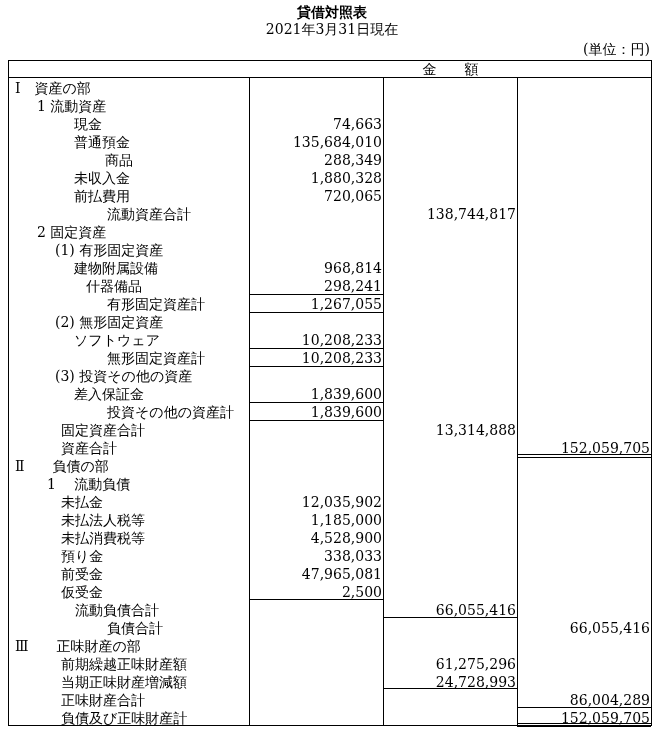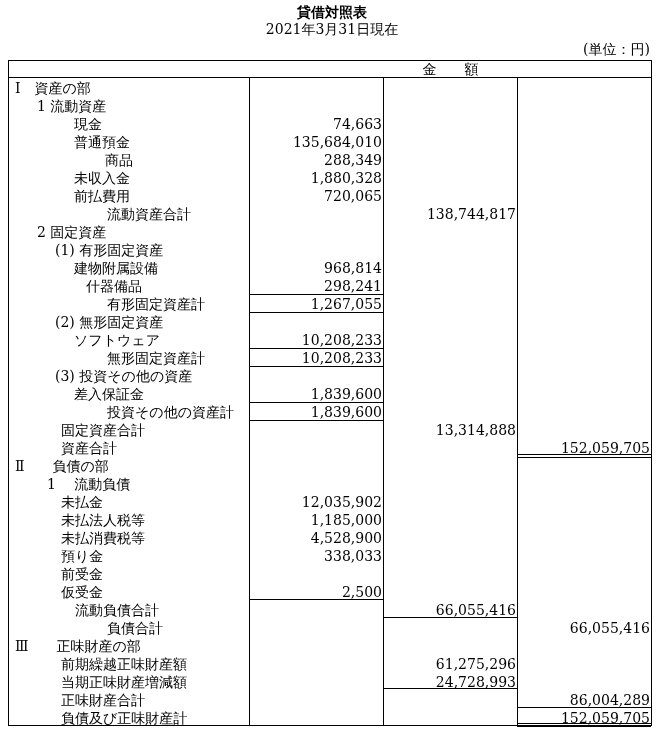--- a/index.html
+++ b/index.html
@@ -198,20 +198,21 @@
         <span class="num c3"></span>
       </div>
       <div class="row" style="top: 486px;">
         <span class="lbl" style="left: 52px;">預り金</span>
         <span class="num c1">338,033</span>
         <span class="num c2"></span>
         <span class="num c3"></span>
       </div>
       <div class="row" style="top: 504px;">
         <span class="lbl" style="left: 52px;">前受金</span>
+        <span class="num c1">47,965,081</span>
         <span class="num c2"></span>
         <span class="num c3"></span>
       </div>
       <div class="row" style="top: 522px;">
         <span class="lbl" style="left: 52px;">仮受金</span>
         <span class="num c1">2,500</span>
         <span class="num c2"></span>
         <span class="num c3"></span>
       </div>
       <div class="row" style="top: 540px;">

